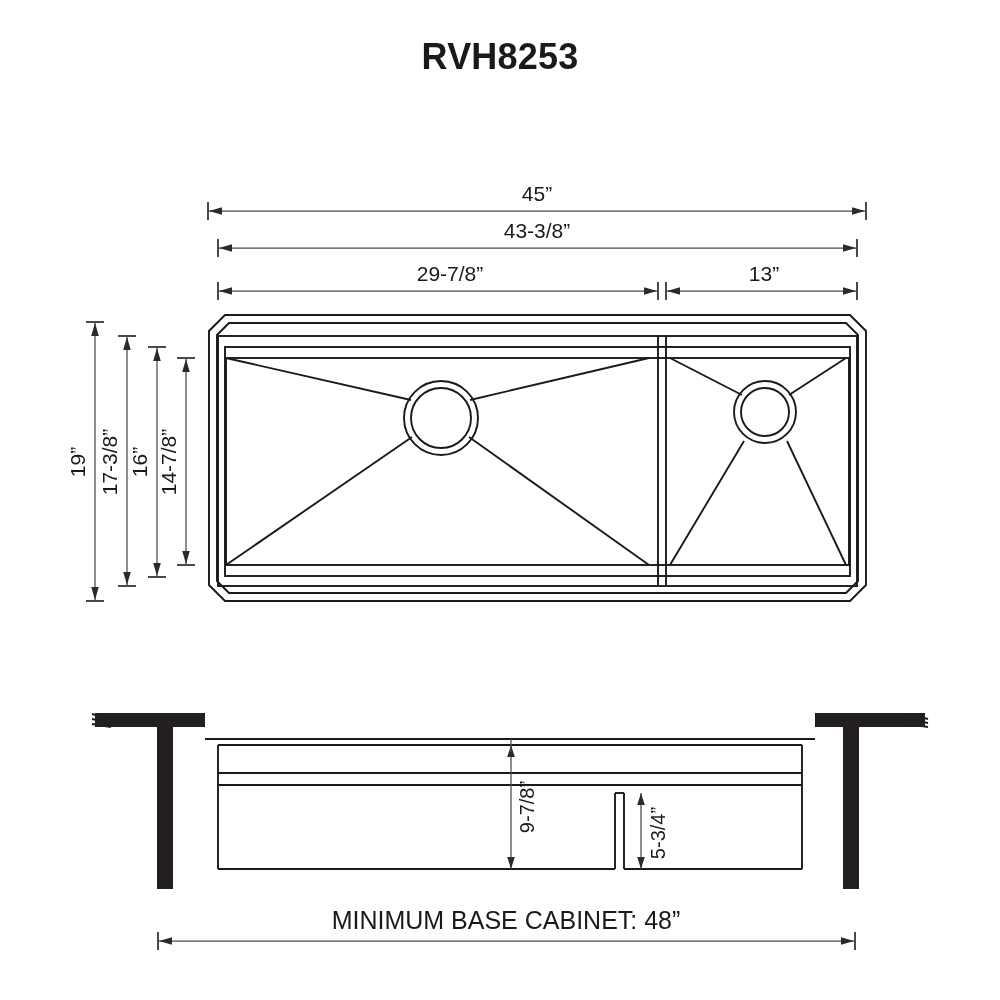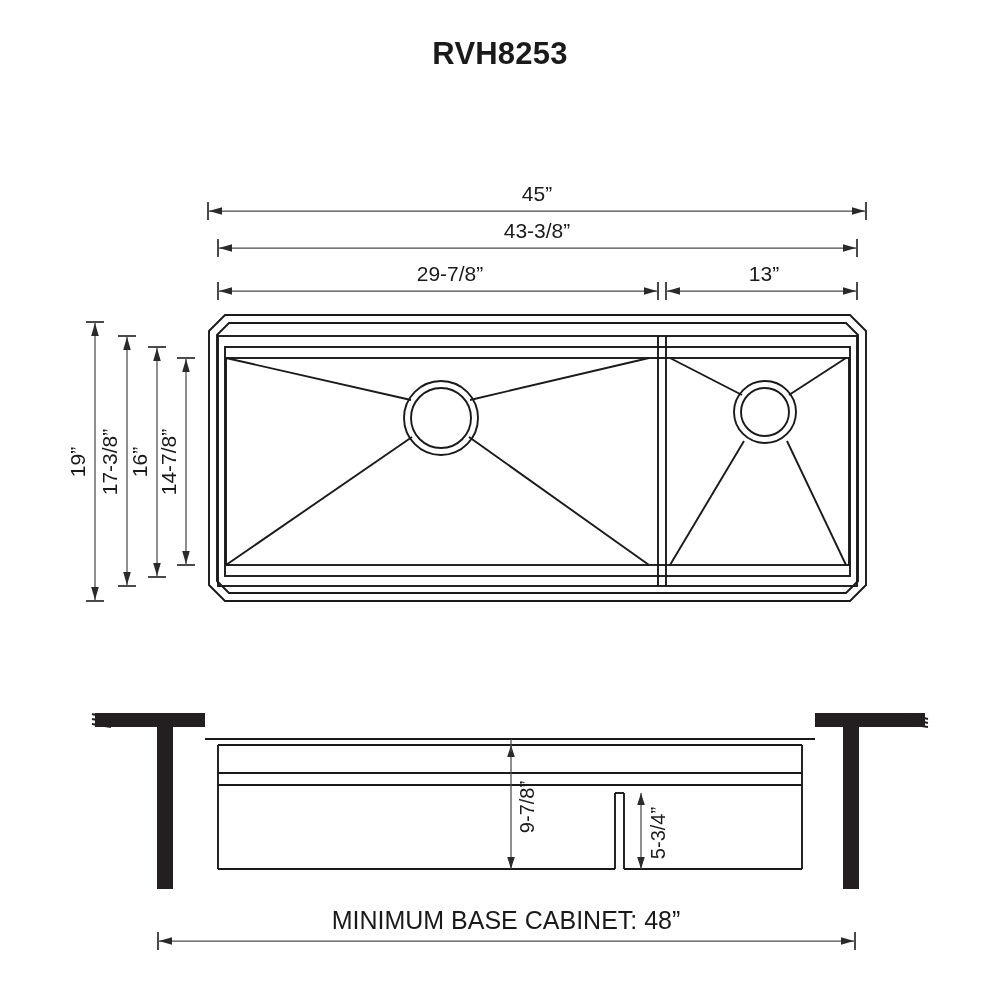--- a/index.html
+++ b/index.html
@@ -21,21 +21,21 @@
     left: 0;
     width: 1000px;
     height: 1000px;
   }
   .page-title {
     position: absolute;
     top: 36px;
     left: 0;
     width: 1000px;
     text-align: center;
-    font-size: 31px;
+    font-size: 36px;
     font-weight: bold;
     letter-spacing: 0.2px;
     color: #1a1a1a;
   }
   svg {
     display: block;
   }
   .ln {
     fill: none;
     stroke: #1a1a1a;

